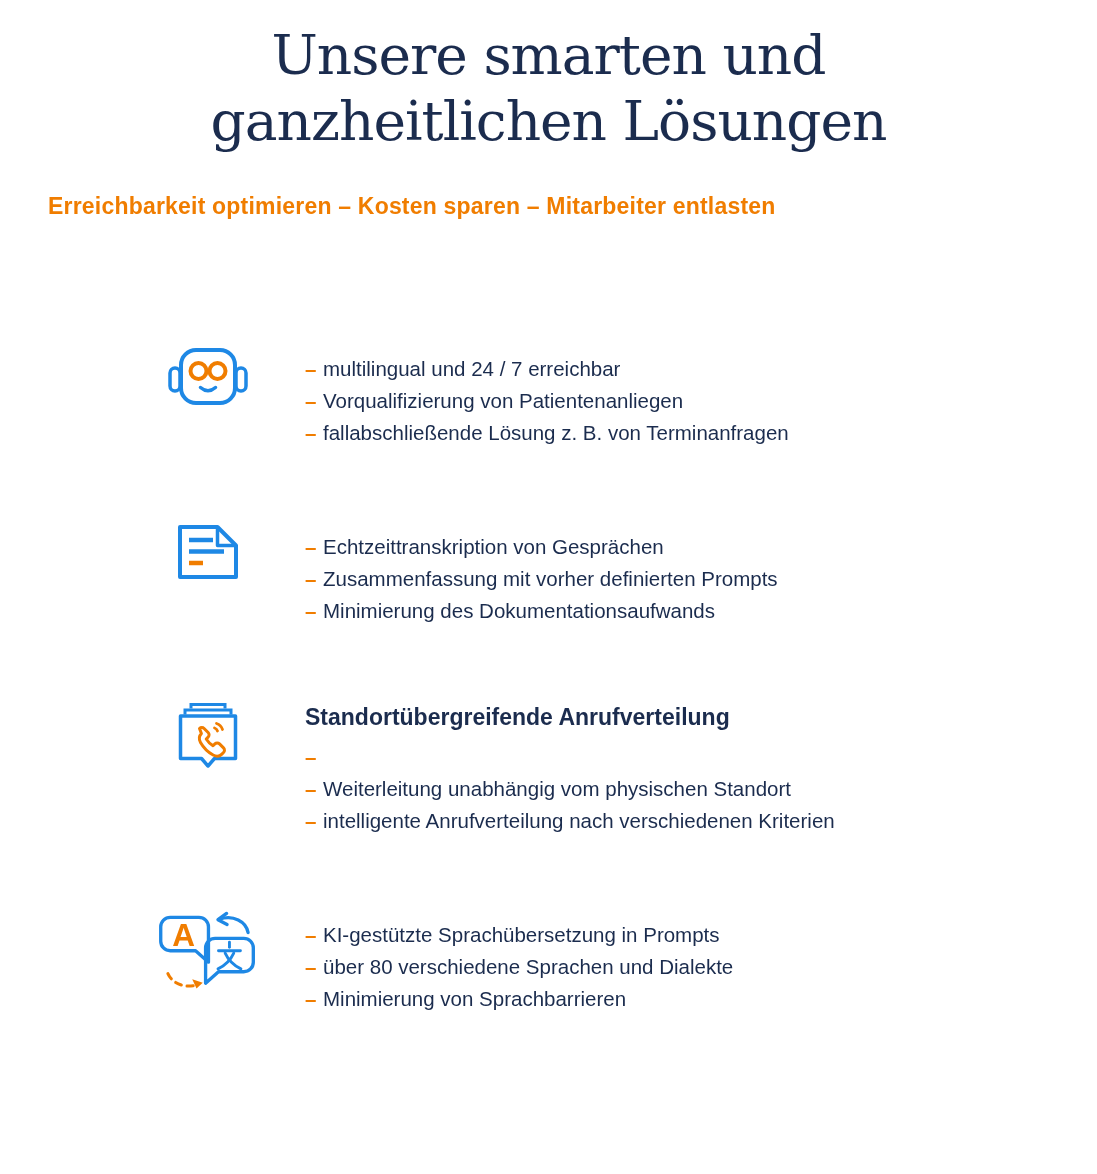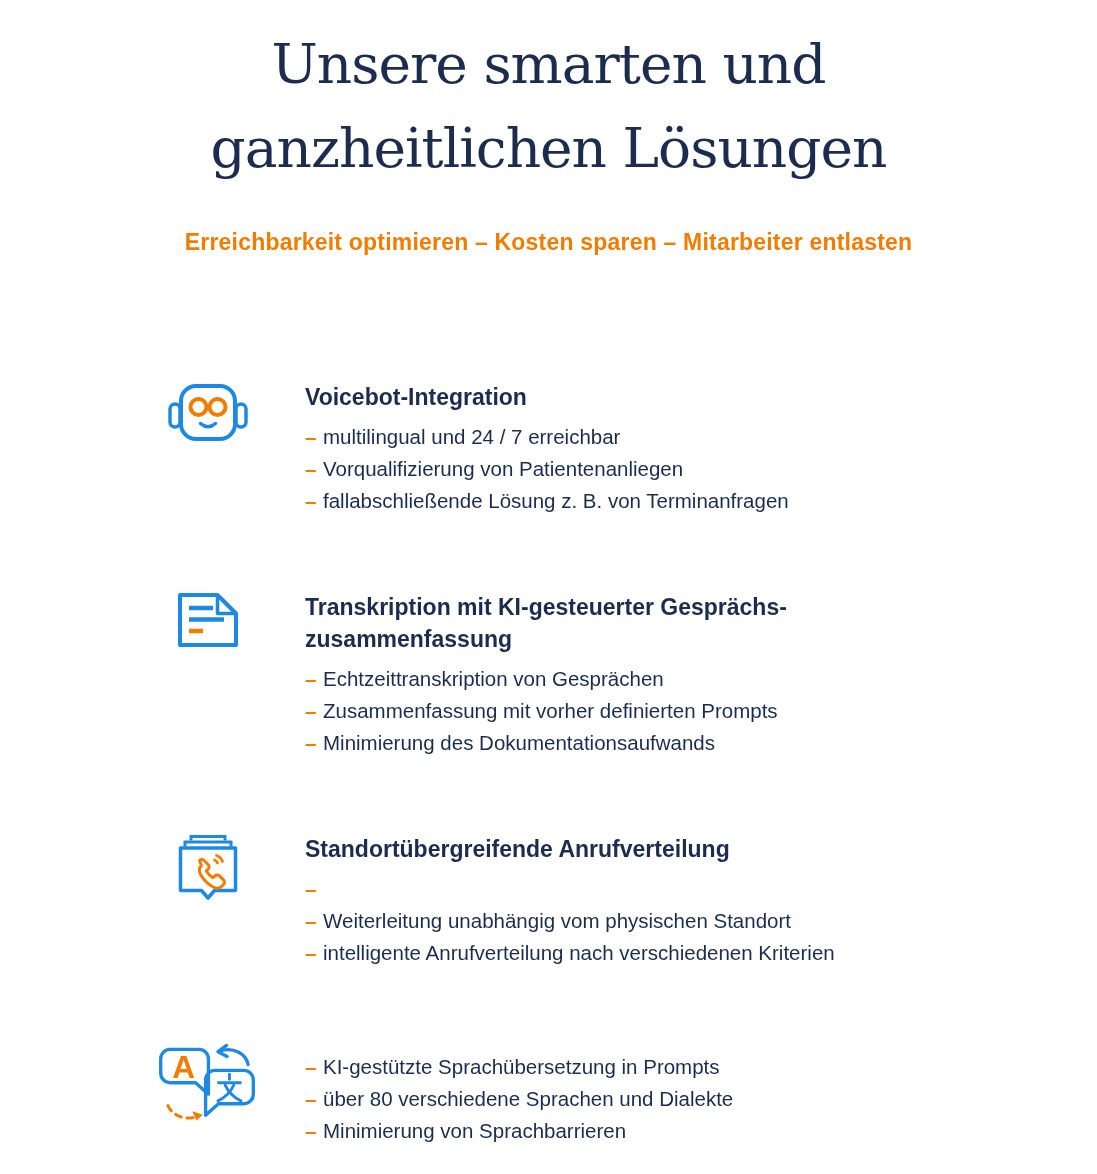--- a/index.html
+++ b/index.html
@@ -9,33 +9,34 @@
     font-family: "Liberation Sans", sans-serif;
     color: #1B2C4E;
     overflow: hidden;
   }
   .main-heading {
     margin: 22px auto 0;
     text-align: center;
     font-family: "DejaVu Serif", serif;
     font-weight: 400;
     font-size: 55px;
-    line-height: 84px;
+    line-height: 66px;
     letter-spacing: -1px;
     color: #1B2C4E;
     white-space: pre-line;
   }
   .sub-heading {
     margin-top: 38px;
-    text-align: center;
+    text-align: left;
     font-weight: 700;
     font-size: 23px;
     line-height: 28px;
     letter-spacing: 0.2px;
     color: #F07D00;
+    margin-left: 48px;
   }
   .features { margin: 125px 0 0 155px; }
   .feature-row {
     display: flex;
     align-items: flex-start;
     margin-bottom: 74px;
   }
   .icon-cell {
     width: 105px; flex: 0 0 105px;
     display: flex; justify-content: center;
@@ -82,21 +83,20 @@
         <svg width="80" height="64" viewBox="0 0 80 64" aria-hidden="true">
           <rect x="2" y="23" width="10" height="23" rx="5" fill="none" stroke="#1E88E5" stroke-width="3.5"></rect>
           <rect x="68" y="23" width="10" height="23" rx="5" fill="none" stroke="#1E88E5" stroke-width="3.5"></rect>
           <rect x="13" y="5" width="54" height="53" rx="15" fill="none" stroke="#1E88E5" stroke-width="4"></rect>
           <circle cx="30.5" cy="26" r="8" fill="none" stroke="#F07D00" stroke-width="4"></circle>
           <circle cx="49.5" cy="26" r="8" fill="none" stroke="#F07D00" stroke-width="4"></circle>
           <path d="M32.5 42.5 Q40 49 47.5 42.5" fill="none" stroke="#1E88E5" stroke-width="3.5" stroke-linecap="round"></path>
         </svg>
       </div>
       <div class="feature-content">
-        <div class="feature-title">Voicebot-Integration</div>
         <ul class="feature-bullets">
           <li class="bullet-item">
               <span class="bullet-dash">–</span>
               <span>multilingual und 24 / 7 erreichbar</span>
             </li>
           <li class="bullet-item">
               <span class="bullet-dash">–</span>
               <span>Vorqualifizierung von Patientenanliegen</span>
             </li>
           <li class="bullet-item">
@@ -111,22 +111,20 @@
       <div class="icon-cell">
         <svg width="64" height="58" viewBox="0 0 64 58" aria-hidden="true">
           <path d="M4 4 H41.5 L60 22.5 V54 H4 Z" fill="none" stroke="#1E88E5" stroke-width="4" stroke-linejoin="round"></path>
           <path d="M41.5 4 V22.5 H60" fill="none" stroke="#1E88E5" stroke-width="3.5" stroke-linejoin="round"></path>
           <line x1="13" y1="17" x2="37" y2="17" stroke="#1E88E5" stroke-width="4.5"></line>
           <line x1="13" y1="28.5" x2="48" y2="28.5" stroke="#1E88E5" stroke-width="4.5"></line>
           <line x1="13" y1="40" x2="27" y2="40" stroke="#F07D00" stroke-width="4.5"></line>
         </svg>
       </div>
       <div class="feature-content">
-        <div class="feature-title">Transkription mit KI-gesteuerter Gesprächs-
-zusammenfassung</div>
         <ul class="feature-bullets">
           <li class="bullet-item">
               <span class="bullet-dash">–</span>
               <span>Echtzeittranskription von Gesprächen</span>
             </li>
           <li class="bullet-item">
               <span class="bullet-dash">–</span>
               <span>Zusammenfassung mit vorher definierten Prompts</span>
             </li>
           <li class="bullet-item">

